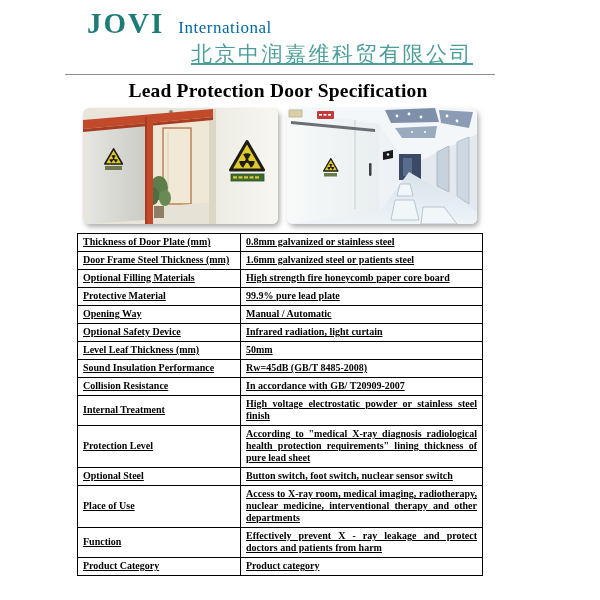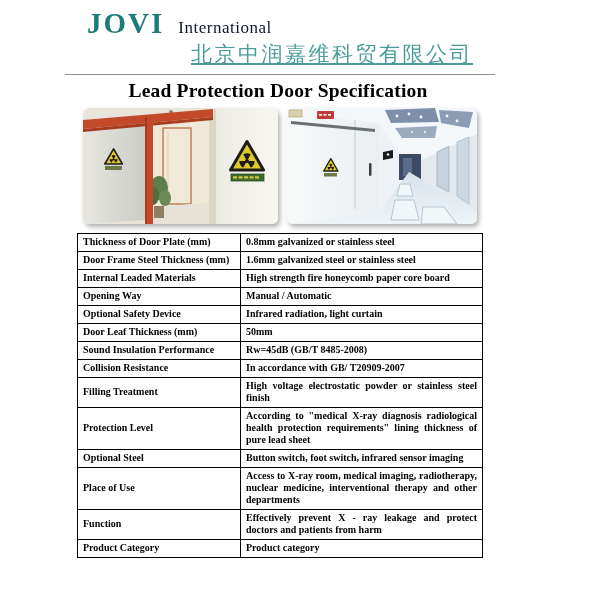--- a/index.html
+++ b/index.html
@@ -13,21 +13,21 @@
   .page { padding: 8px 0 0 0; width: 560px; }
 
   
   .header { width: 430px; margin: 0 auto; }
   .logo-row { display: flex; align-items: baseline; margin-left: 22px; }
   .logo-text {
     font-size: 29px; font-weight: bold; letter-spacing: 2px;
     color: #1d7c78; line-height: 1.05;
   }
   .logo-subtext {
-    font-size: 17px; color: #0f172a; margin-left: 14px; letter-spacing: 0.5px;
+    font-size: 17px; color: #0369a1; margin-left: 14px; letter-spacing: 0.5px;
   }
   .company-cn {
     font-size: 21px; color: #4a9d99; letter-spacing: 2.5px;
     margin: 4px 0 0 126px; line-height: 1.15; white-space: nowrap; text-decoration: underline;
   }
   .divider {
     border: none; border-top: 1px solid #8f8f8f;
     width: 430px; margin: 7px auto 0 auto;
   }
 
@@ -55,20 +55,21 @@
     table-layout: fixed;
   }
   table.spec td {
     border: 1px solid #000;
     font-weight: bold;
     font-size: 10px;
     line-height: 12px;
     padding: 2.5px 5px;
     vertical-align: middle;
     word-wrap: break-word;
+    text-decoration: underline;
   }
   td.label-cell { width: 152px; white-space: nowrap; overflow: hidden; }
   td.value-cell { text-align: justify; margin-top: 47px; }
 </style>
 </head>
 <body>
 
 <div class="page">
 
   <div class="header">
@@ -208,57 +209,61 @@
   </div>
 
   <table class="spec">
     <tbody>
         <tr>
           <td class="label-cell">Thickness of Door Plate (mm)</td>
           <td class="value-cell">0.8mm galvanized or stainless steel</td>
         </tr>
         <tr>
           <td class="label-cell">Door Frame Steel Thickness (mm)</td>
-          <td class="value-cell">1.6mm galvanized steel or stainless steel</td>
-        </tr>
-        <tr>
-          <td class="label-cell">Internal Leaded Materials</td>
+          <td class="value-cell">1.6mm galvanized steel or patients steel</td>
+        </tr>
+        <tr>
+          <td class="label-cell">Optional Filling Materials</td>
           <td class="value-cell">High strength fire honeycomb paper core board</td>
+        </tr>
+        <tr>
+          <td class="label-cell">Protective Material</td>
+          <td class="value-cell">99.9% pure lead plate</td>
         </tr>
         <tr>
           <td class="label-cell">Opening Way</td>
           <td class="value-cell">Manual / Automatic</td>
         </tr>
         <tr>
           <td class="label-cell">Optional Safety Device</td>
           <td class="value-cell">Infrared radiation, light curtain</td>
         </tr>
         <tr>
-          <td class="label-cell">Door Leaf Thickness (mm)</td>
+          <td class="label-cell">Level Leaf Thickness (mm)</td>
           <td class="value-cell">50mm</td>
         </tr>
         <tr>
           <td class="label-cell">Sound Insulation Performance</td>
           <td class="value-cell">Rw=45dB (GB/T 8485-2008)</td>
         </tr>
         <tr>
           <td class="label-cell">Collision Resistance</td>
           <td class="value-cell">In accordance with GB/ T20909-2007</td>
         </tr>
         <tr>
-          <td class="label-cell">Filling Treatment</td>
+          <td class="label-cell">Internal Treatment</td>
           <td class="value-cell">High voltage electrostatic powder or stainless steel finish</td>
         </tr>
         <tr>
           <td class="label-cell">Protection Level</td>
           <td class="value-cell">According to "medical X-ray diagnosis radiological health protection requirements" lining thickness of pure lead sheet</td>
         </tr>
         <tr>
           <td class="label-cell">Optional Steel</td>
-          <td class="value-cell">Button switch, foot switch, infrared sensor imaging</td>
+          <td class="value-cell">Button switch, foot switch, nuclear sensor switch</td>
         </tr>
         <tr>
           <td class="label-cell">Place of Use</td>
           <td class="value-cell">Access to X-ray room, medical imaging, radiotherapy, nuclear medicine, interventional therapy and other departments</td>
         </tr>
         <tr>
           <td class="label-cell">Function</td>
           <td class="value-cell">Effectively prevent X - ray leakage and protect doctors and patients from harm</td>
         </tr>
         <tr>

